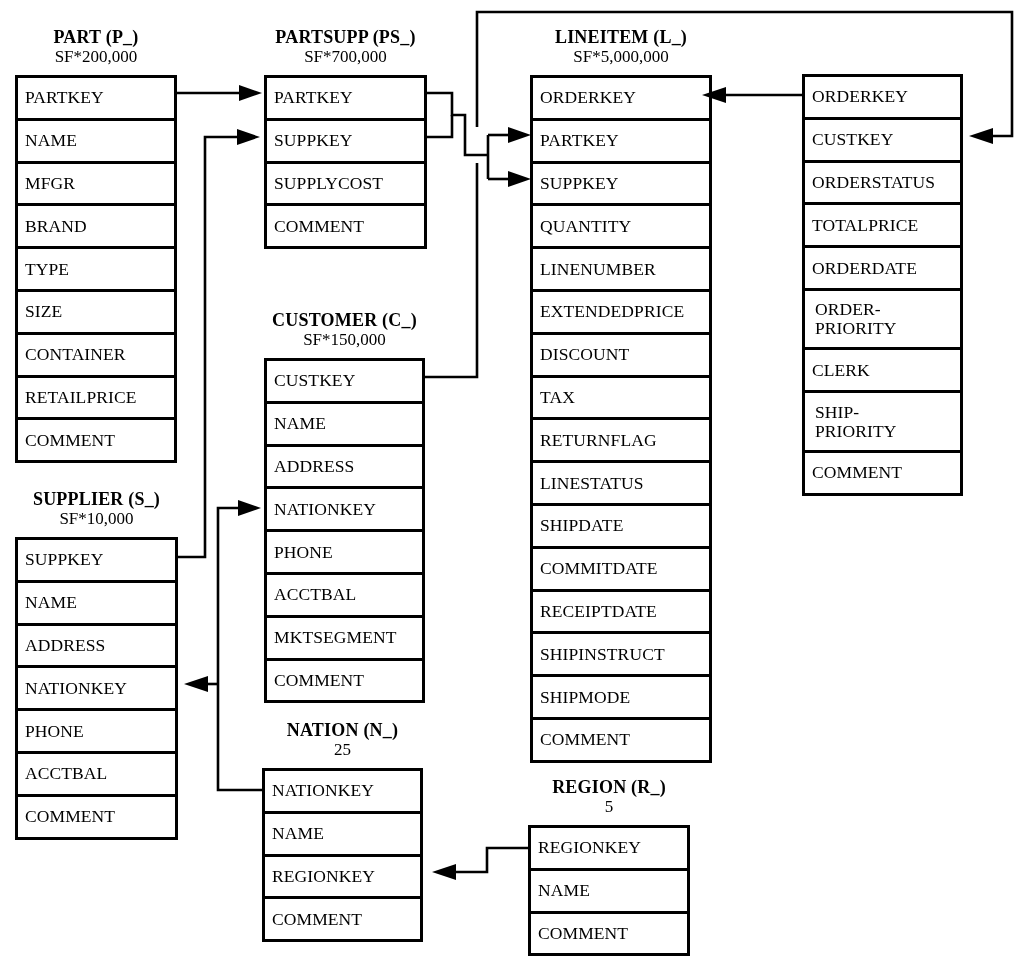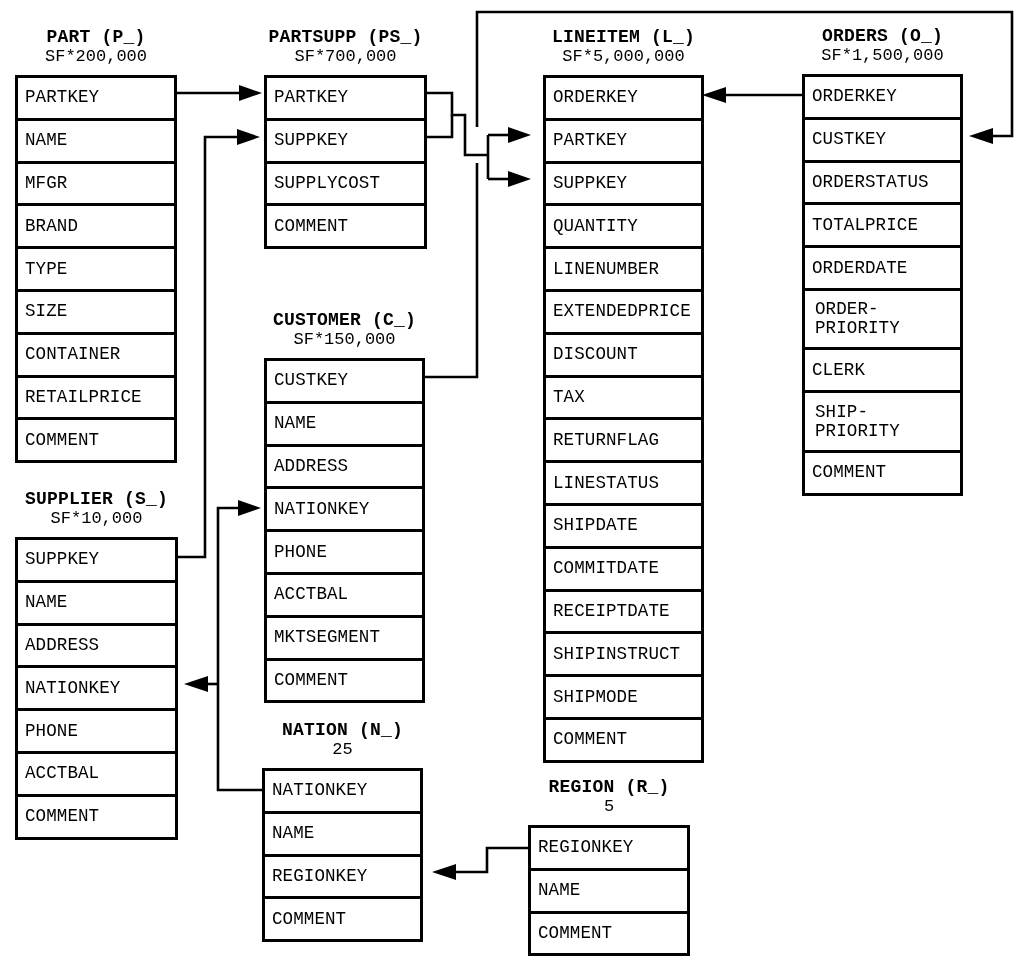--- a/index.html
+++ b/index.html
@@ -1,18 +1,18 @@
 <!DOCTYPE html>
 <html><head>
 <meta charset="utf-8">
 <style>
   html,body{margin:0;padding:0;background:#fff;}
   #canvas{
     position:relative;width:1025px;height:966px;background:#ffffff;
-    font-family:Liberation Mono, monospace;color:#000;overflow:hidden;
+    font-family:Liberation Serif, serif;color:#000;overflow:hidden;
   }
   .table{position:absolute;}
   .thead{
     position:absolute;top:-47px;left:-32px;right:-32px;
     text-align:center;line-height:19px;
   }
   .ttitle{font-weight:bold;font-size:18px;letter-spacing:.2px;}
   .tcard{font-size:17px;}
   .rows{position:relative;}
   .row{
@@ -56,21 +56,21 @@
       <div class="tcard">SF*700,000</div>
     </div>
     <div class="rows">
         <div class="row"><span>PARTKEY</span></div>
         <div class="row"><span>SUPPKEY</span></div>
         <div class="row"><span>SUPPLYCOST</span></div>
         <div class="row"><span>COMMENT</span></div>
       </div>
   </div>
 
-  <div class="table" style="left:543px;top:75px;width:161px">
+  <div class="table" style="left:530px;top:75px;width:182px">
     <div class="thead">
       <div class="ttitle">LINEITEM (L_)</div>
       <div class="tcard">SF*5,000,000</div>
     </div>
     <div class="rows">
         <div class="row"><span>ORDERKEY</span></div>
         <div class="row"><span>PARTKEY</span></div>
         <div class="row"><span>SUPPKEY</span></div>
         <div class="row"><span>QUANTITY</span></div>
         <div class="row"><span>LINENUMBER</span></div>
@@ -82,24 +82,20 @@
         <div class="row"><span>SHIPDATE</span></div>
         <div class="row"><span>COMMITDATE</span></div>
         <div class="row"><span>RECEIPTDATE</span></div>
         <div class="row"><span>SHIPINSTRUCT</span></div>
         <div class="row"><span>SHIPMODE</span></div>
         <div class="row"><span>COMMENT</span></div>
       </div>
   </div>
 
   <div class="table" style="left:802px;top:74px;width:161px">
-    <div class="thead">
-      <div class="ttitle">ORDERS (O_)</div>
-      <div class="tcard">SF*1,500,000</div>
-    </div>
     <div class="rows">
         <div class="row"><span>ORDERKEY</span></div>
         <div class="row"><span>CUSTKEY</span></div>
         <div class="row"><span>ORDERSTATUS</span></div>
         <div class="row"><span>TOTALPRICE</span></div>
         <div class="row"><span>ORDERDATE</span></div>
         <div class="row tall"><span>ORDER-
 PRIORITY</span></div>
         <div class="row"><span>CLERK</span></div>
         <div class="row tall"><span>SHIP-

